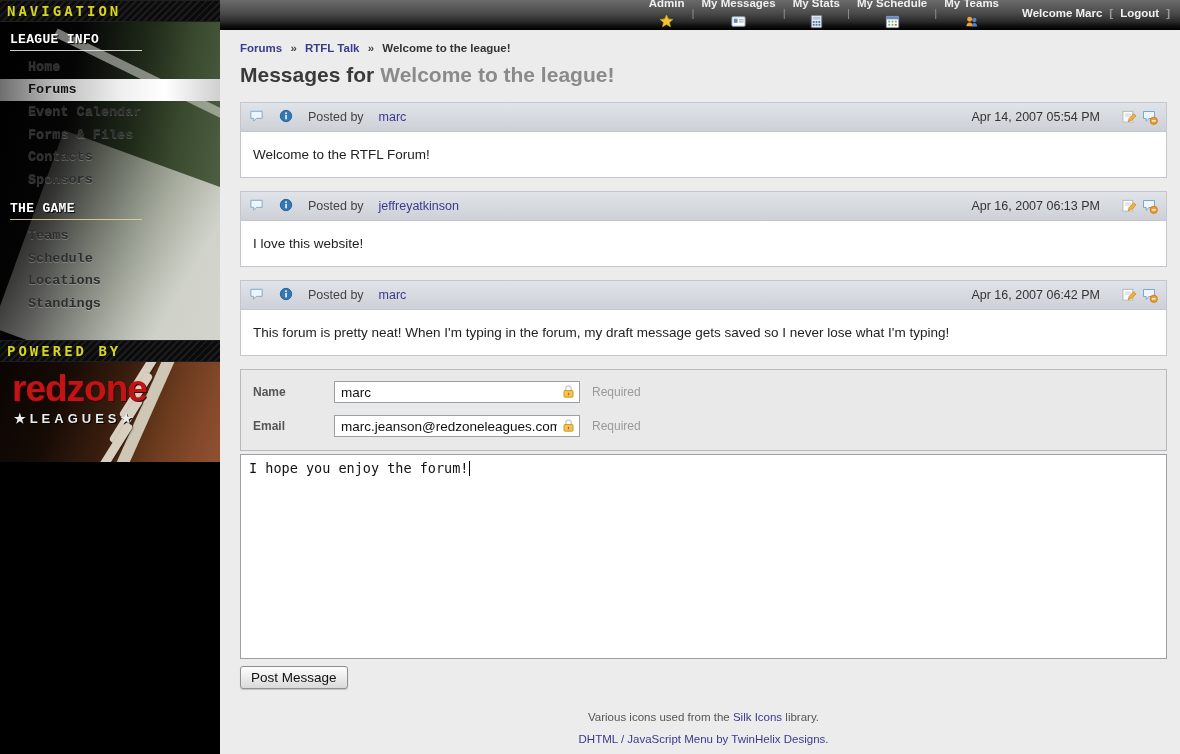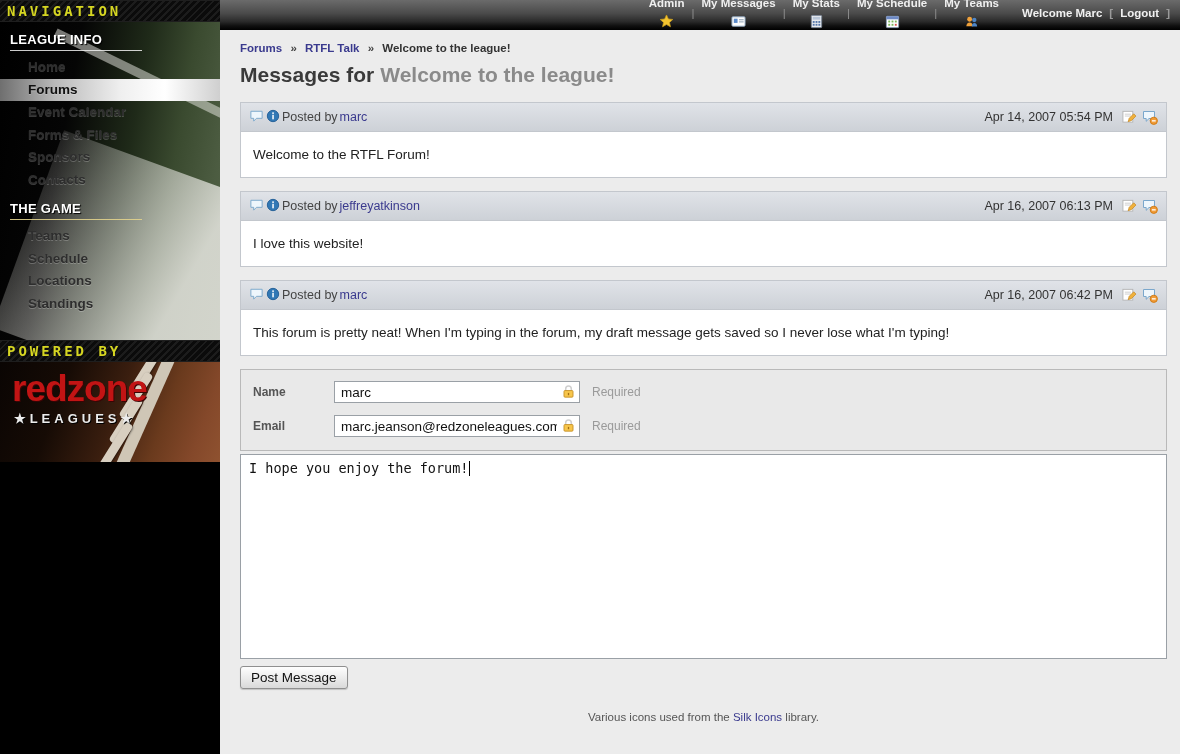--- a/index.html
+++ b/index.html
@@ -20,21 +20,21 @@
   .logo-title { font-size:44px; font-weight:bold; font-style:italic; color:#b81717;
     line-height:1; margin-bottom:9px; letter-spacing:2px; text-shadow:2px 2px 0 #4d0808; }
   .logo-line { font-size:15px; font-weight:bold; color:#a2a2a2; letter-spacing:3px;
     line-height:1.45; text-shadow:1px 1px 0 #000; }
   .led-bar { height:22px; flex:none; display:flex; align-items:center; padding:0 7px;
     background:#0b0b0b; background-image:repeating-linear-gradient(135deg, rgba(255,255,255,0.07) 0 2px, transparent 2px 5px);
     border-top:1px solid #1e1e1e; border-bottom:1px solid #1e1e1e;
     color:#d6d622; font-family:"DejaVu Sans Mono", monospace; font-weight:bold;
     font-size:14px; letter-spacing:3px; }
   .nav-field { height:318px; flex:none; position:relative; overflow:hidden;
-    background:linear-gradient(100deg,#000 0%,#050505 30%,#1f2a19 55%,#3a4a2f 72%,#4c5c41 88%,#55644a 100%); }
+    background:linear-gradient(100deg,#000 0%,#050505 30%,#1f2a19 55%,#3a4a2f 72%,#4c5c41 88%,#55644a 100%);font-family:Liberation Mono, monospace; }
   .nav-field::before { content:""; position:absolute; top:52px; right:-35px; width:210px; height:9px;
     background:rgba(235,235,230,.5); transform:rotate(26deg); z-index:1; }
   .nav-field::after { content:""; position:absolute; bottom:-40px; right:-70px; width:270px; height:210px;
     background:linear-gradient(100deg, rgba(190,190,185,.15), rgba(232,232,226,.85) 60%);
     transform:rotate(20deg); z-index:1; }
   .nav-title { position:relative; z-index:2; color:#fff; font-weight:bold; font-size:13px;
     margin:10px 0 5px 10px; padding-bottom:3px; border-bottom:1px solid rgba(240,240,240,.85);
     width:132px; text-shadow:1px 1px 1px #000; letter-spacing:.3px; }
   .nav-title.game { border-bottom-color:rgba(225,210,140,.9); }
   .nav-item { position:relative; z-index:2; height:22.5px; line-height:22.5px; padding-left:28px;
@@ -72,21 +72,21 @@
   .breadcrumb { font-size:11.5px; font-weight:bold; color:#333; margin:4px 0 9px; }
   .crumb-link { color:#3a3a8e; cursor:pointer; }
   .bc-sep { color:#444; margin:0 5px; }
   .page-title { font-size:21px; font-weight:bold; margin:0 0 15px; color:#3a3a3a; }
   .title-prefix { margin-right:6px; }
   .title-topic { color:#8a8a8a; }
 
   .message { border:1px solid #c3c7cd; margin-bottom:13px; background:#fff; }
   .msg-header { height:29px; background:linear-gradient(#e0e3e8,#cdd1d7);
     border-bottom:1px solid #c3c7cd; display:flex; align-items:center;
-    padding:0 8px; gap:2px; font-size:12.5px; color:#444; }
+    padding:0 8px; gap:15px; font-size:12.5px; color:#444; }
   .msg-author { color:#3a3a8e; cursor:pointer; }
   .msg-date { margin-left:auto; color:#333; }
   .msg-icons { display:flex; gap:5px; margin-left:7px; }
   .msg-icons .icn { cursor:pointer; display:flex; }
   .msg-body { padding:15px 12px; font-size:13.5px; color:#222; min-height:14px; }
 
   .form-box { border:1px solid #b9b9b9; background:#e9e9e9; padding:11px 12px 1px; }
   .form-row { display:flex; align-items:center; margin-bottom:12px; }
   .form-label { width:81px; font-size:12px; font-weight:bold; color:#555; }
   .input-wrap { position:relative; width:246px; }
@@ -118,22 +118,22 @@
   <aside class="sidebar">
 
     <div class="led-bar">NAVIGATION</div>
 
     <nav class="nav-field">
       <div class="nav-title">LEAGUE INFO</div>
       <div class="nav-item">Home</div>
       <div class="nav-item selected">Forums</div>
       <div class="nav-item">Event Calendar</div>
       <div class="nav-item">Forms &amp; Files</div>
+      <div class="nav-item">Contacts</div>
       <div class="nav-item">Sponsors</div>
-      <div class="nav-item">Contacts</div>
 
       <div class="nav-title game">THE GAME</div>
       <div class="nav-item">Teams</div>
       <div class="nav-item">Schedule</div>
       <div class="nav-item">Locations</div>
       <div class="nav-item">Standings</div>
     </nav>
 
     <div class="led-bar">POWERED BY</div>
 
@@ -373,17 +373,24 @@
       <div class="textarea-box"><span>I hope you enjoy the forum!</span><span class="caret"></span></div>
 
       <button class="post-btn">Post Message</button>
 
       <div class="footer">
         <div class="footer-line">
           <span>Various icons used from the</span>
           <span class="footer-link">Silk Icons</span>
           <span>library.</span>
         </div>
+        <div class="footer-line">
+          <span class="footer-link">DHTML</span>
+          <span class="footer-plain-blue">/</span>
+          <span class="footer-link">JavaScript Menu</span>
+          <span class="footer-plain-blue">by</span>
+          <span class="footer-link">TwinHelix Designs.</span>
+        </div>
       </div>
 
     </div>
   </div>
 </div>
 
 </body></html>

